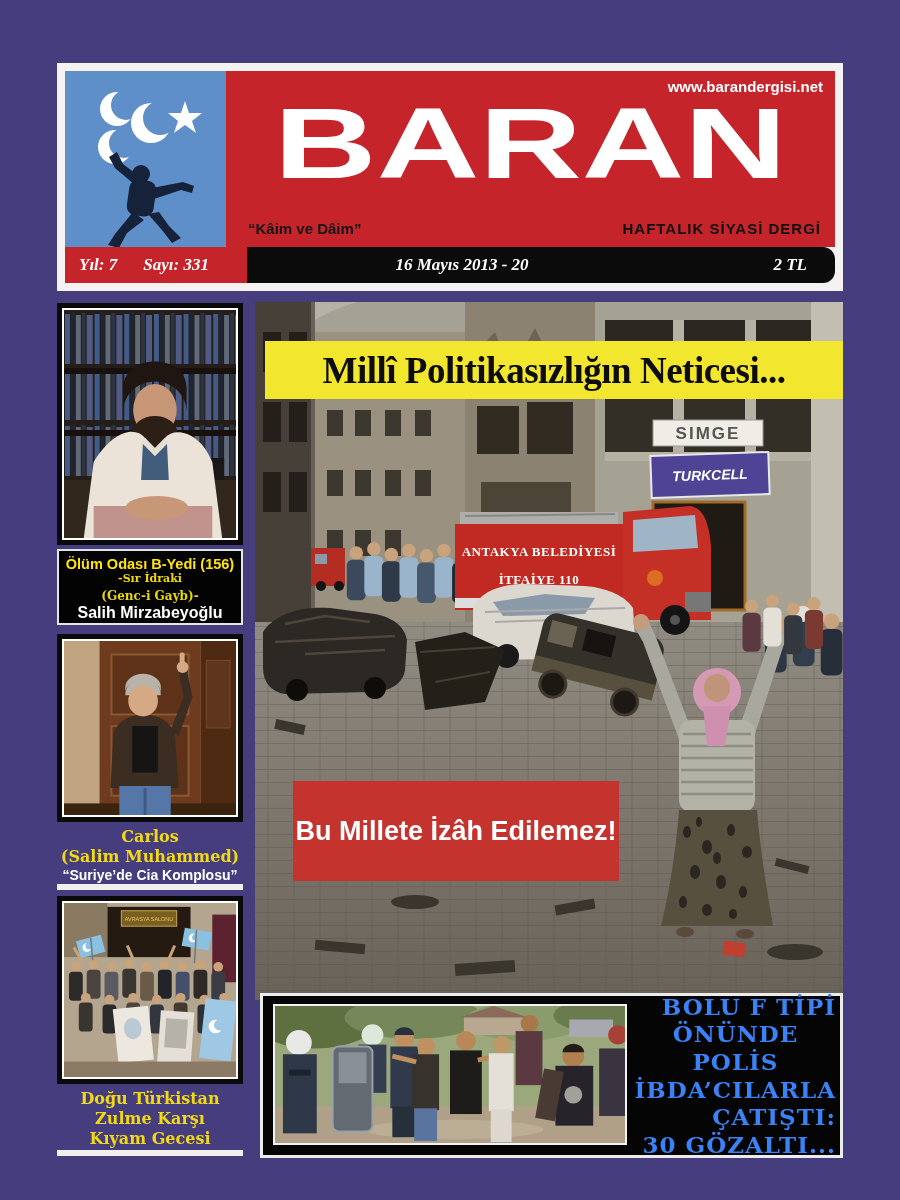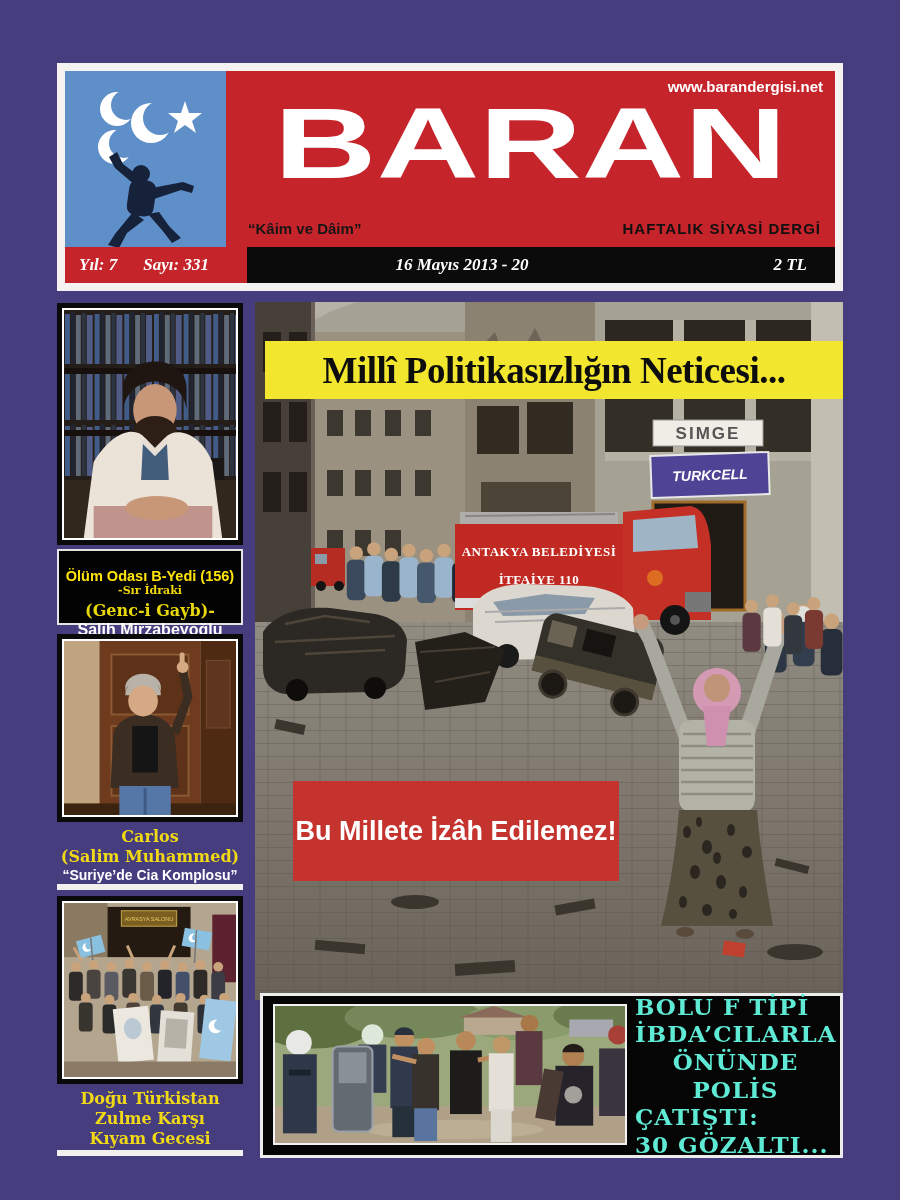--- a/index.html
+++ b/index.html
@@ -14,39 +14,39 @@
   .logo-panel svg{position:absolute;inset:0;}
   .masthead{flex:1;background:#c5242b;position:relative;overflow:hidden;}
   .website{position:absolute;top:7px;right:12px;color:#fff;font-weight:bold;font-size:15px;}
   .mag-title{position:absolute;top:22px;left:0;right:0;text-align:center;color:#fff;
              font-weight:bold;font-size:100px;line-height:1;transform:scaleX(1.42);
              transform-origin:center;}
   .motto{position:absolute;bottom:10px;left:22px;color:#161616;font-weight:bold;font-size:15px;}
   .subtitle{position:absolute;bottom:10px;right:14px;color:#101010;font-weight:bold;
             font-size:15px;letter-spacing:1px;}
   .header-bar{height:36px;margin-top:0;display:flex;background:#0b0b0b;color:#fff;
-              font-family:"Liberation Serif",serif;font-style:italic;font-weight:bold;font-size:17px;}
+              font-family:"Liberation Serif",serif;font-style:italic;font-weight:bold;font-size:17px;border-radius:12px;}
   .issue-seg{width:168px;background:#c5242b;display:flex;align-items:center;
              padding-left:14px;gap:26px;flex:none;}
   .date-seg{flex:1;display:flex;align-items:center;justify-content:center;}
   .price-seg{width:130px;display:flex;align-items:center;justify-content:flex-end;
              padding-right:28px;flex:none;}
 
   
   .pframe{position:absolute;left:57px;width:186px;background:#0a0a0a;padding:5px;box-sizing:border-box;}
   .pframe .inner{border:2px solid #fff;height:100%;box-sizing:border-box;overflow:hidden;background:#888;}
   .pframe svg{display:block;width:100%;height:100%;}
   .f1{top:303px;height:242px;}
   .f2{top:634px;height:188px;}
   .f3{top:896px;height:188px;}
   .cap-box{position:absolute;left:57px;top:549px;width:186px;height:76px;background:#030303;
-           border:2px solid #e4e4e4;box-sizing:border-box;text-align:center;padding-top:17px;}
+           border:2px solid #e4e4e4;box-sizing:border-box;text-align:center;padding-top:5px;}
   .cap1a{color:#ffe40a;font-weight:bold;font-size:14.5px;}
   .cap1b{color:#f0d80a;font-family:"DejaVu Serif",serif;font-weight:bold;font-size:11px;}
-  .cap1c{color:#e8d80a;font-family:"DejaVu Serif",serif;font-weight:bold;font-size:16px;margin-top:4px;}
+  .cap1c{color:#e8d80a;font-family:"DejaVu Serif",serif;font-weight:bold;font-size:12px;margin-top:4px;}
   .cap1d{color:#ffffff;font-weight:bold;font-size:16px;margin-top:1px;}
   .cap-free{position:absolute;left:57px;width:186px;text-align:center;}
   .c2{top:827px;}
   .c3{top:1089px;}
   .ys{color:#f2d916;font-family:"DejaVu Serif",serif;font-weight:bold;font-size:16px;line-height:20px;}
   .ws{color:#fff;font-weight:bold;font-size:14px;line-height:17px;}
   .divider{position:absolute;left:57px;width:186px;height:6px;background:#f2f0ee;}
   .d1{top:884px;} .d2{top:1150px;}
 
   
@@ -60,22 +60,22 @@
            display:flex;flex-direction:column;align-items:center;justify-content:center;gap:5px;
            color:#fff;font-weight:bold;font-size:27px;line-height:1;}
 
   
   .news-box{position:absolute;left:260px;top:993px;width:583px;height:165px;background:#050505;
             border:3px solid #ececec;box-sizing:border-box;}
   .news-photo{position:absolute;left:10px;top:8px;width:354px;height:141px;border:2px solid #f2f2f2;
               box-sizing:border-box;background:#9aa87c;overflow:hidden;}
   .news-photo svg{display:block;width:100%;height:100%;}
   .news-text{position:absolute;left:372px;right:4px;top:4px;bottom:4px;display:flex;
-             flex-direction:column;align-items:flex-start;justify-content:center;
-             color:#5eead4;font-family:"DejaVu Serif",serif;font-weight:bold;font-size:23px;
+             flex-direction:column;align-items:flex-end;justify-content:center;
+             color:#3b82f6;font-family:"DejaVu Serif",serif;font-weight:bold;font-size:23px;
              line-height:1.2;letter-spacing:1px;text-align:center;}
 </style>
 </head>
 <body>
 
 <div class="page">
 
   <div class="header-box">
     <div class="header-top">
       <div class="logo-panel">
@@ -508,20 +508,20 @@
           <path d="M289,48 A11,9 0 0 1 311,48 Z" fill="#221c18"></path>
         <rect x="282" y="62" width="38" height="62" fill="#26242a"></rect>
         <circle cx="300" cy="92" r="9" fill="#d8d4cc" opacity="0.7"></circle>
         <rect x="326" y="44" width="26" height="70" fill="#3a3440"></rect>
         <circle cx="345" cy="30" r="10" fill="#a84038"></circle>
         <rect x="266" y="66" width="20" height="52" fill="#4a3a34" transform="rotate(10 276 92)"></rect>
       </svg>
     </div>
     <div class="news-text">
       <div>BOLU F TİPİ</div>
+      <div>ÖNÜNDE POLİS</div>
       <div>İBDA’CILARLA</div>
-      <div>ÖNÜNDE POLİS</div>
       <div>ÇATIŞTI:</div>
       <div>30 GÖZALTI...</div>
     </div>
   </div>
 
 </div>
 
 </body></html>

